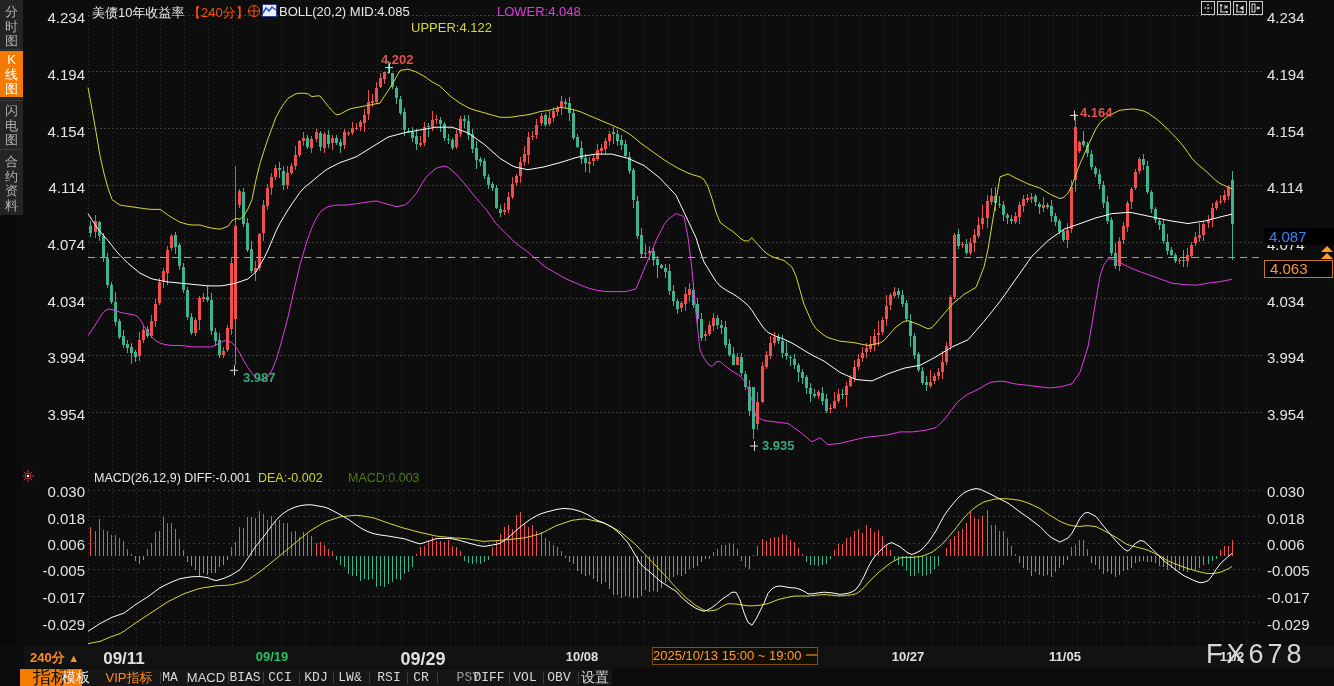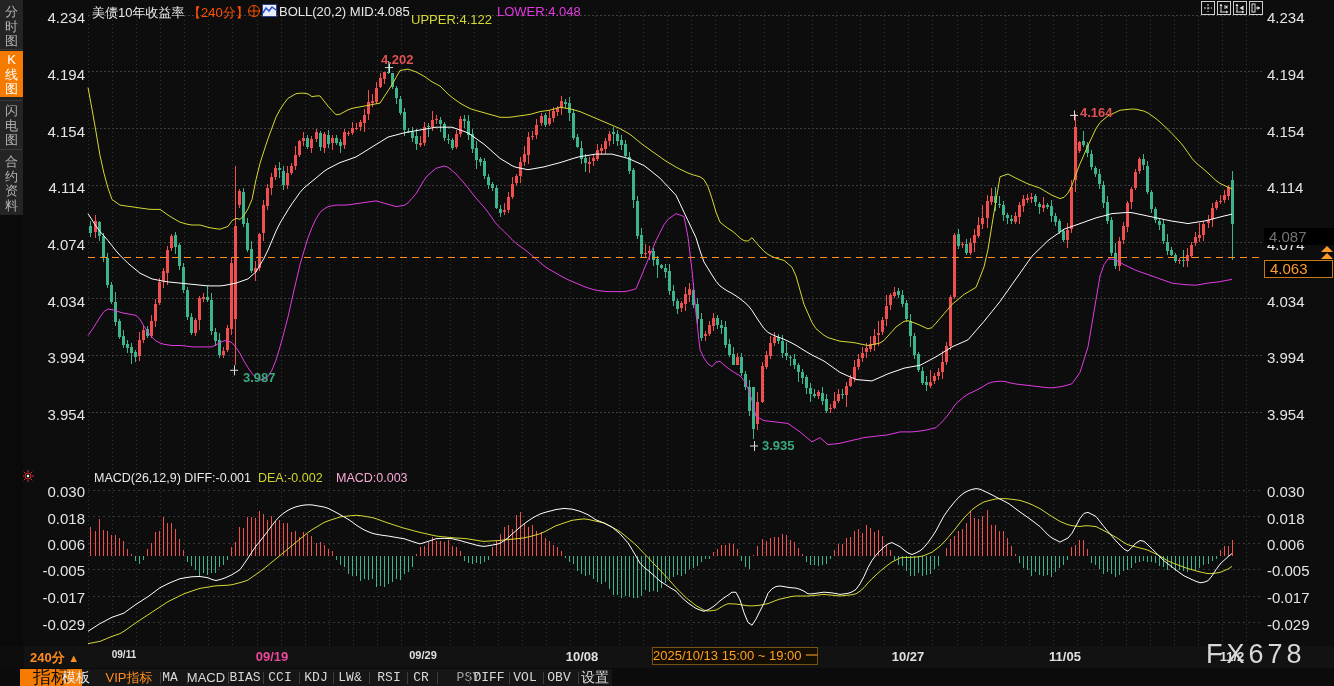--- a/index.html
+++ b/index.html
@@ -980,21 +980,21 @@
 <svg class="abs" style="left:247px;top:4px" width="14" height="14">
     <circle cx="7" cy="7" r="5.5" fill="none" stroke="#ff5000"></circle>
     <line x1="2" y1="7" x2="12" y2="7" stroke="#ff5000"></line>
     <line x1="7" y1="2" x2="7" y2="12" stroke="#ff5000"></line>
   </svg>
 <svg class="abs" style="left:262px;top:4px" width="15" height="13">
     <rect x="0.5" y="0.5" width="14" height="12" fill="#e8eefc" stroke="#33418a"></rect>
     <polyline points="1,9 4,4 7,7 10,3 14,6" fill="none" stroke="#2b50c8" stroke-width="1.5"></polyline>
   </svg>
 <div class="abs" style="left:279px;top:4px;font-size:13px;color:#e8e8e8;white-space:nowrap">BOLL(20,2) MID:4.085</div>
-<div class="abs" style="left:411px;top:12px;font-size:13px;color:#d6d832;white-space:nowrap">UPPER:4.122</div>
+<div class="abs" style="left:411px;top:20px;font-size:13px;color:#d6d832;white-space:nowrap">UPPER:4.122</div>
 <div class="abs" style="left:497px;top:4px;font-size:13px;color:#e23ae2;white-space:nowrap">LOWER:4.048</div>
 <svg class="abs" style="left:1201px;top:1px" width="14" height="14">
     <rect x="0.5" y="0.5" width="13" height="13" fill="#0d0d0d" stroke="#cfcfcf"></rect>
     <line x1="7" y1="3" x2="7" y2="11" stroke="#ddd" stroke-dasharray="2 1.4"></line>
     <line x1="3" y1="7" x2="11" y2="7" stroke="#ddd" stroke-dasharray="2 1.4"></line>
   </svg>
 <svg class="abs" style="left:1217px;top:1px" width="14" height="14">
     <rect x="0.5" y="0.5" width="13" height="13" fill="#0d0d0d" stroke="#cfcfcf"></rect>
     <line x1="4" y1="3" x2="4" y2="11" stroke="#ddd"></line>
     <line x1="3" y1="11" x2="11" y2="11" stroke="#ddd"></line>
@@ -1040,32 +1040,32 @@
 <div class="abs" style="left:0;top:536px;width:85px;text-align:right;font-size:15px;color:#e4e4e4">0.006</div>
 <div class="abs" style="left:1267px;top:536px;font-size:15px;color:#e4e4e4">0.006</div>
 <div class="abs" style="left:0;top:562px;width:85px;text-align:right;font-size:15px;color:#e4e4e4">-0.005</div>
 <div class="abs" style="left:1267px;top:562px;font-size:15px;color:#e4e4e4">-0.005</div>
 <div class="abs" style="left:0;top:589px;width:85px;text-align:right;font-size:15px;color:#e4e4e4">-0.017</div>
 <div class="abs" style="left:1267px;top:589px;font-size:15px;color:#e4e4e4">-0.017</div>
 <div class="abs" style="left:0;top:616px;width:85px;text-align:right;font-size:15px;color:#e4e4e4">-0.029</div>
 <div class="abs" style="left:1267px;top:616px;font-size:15px;color:#e4e4e4">-0.029</div>
 <div class="abs" style="left:94px;top:471px;font-size:12.5px;color:#e8e8e8;white-space:nowrap">MACD(26,12,9) DIFF:-0.001</div>
 <div class="abs" style="left:258px;top:471px;font-size:12.5px;color:#cfd32e;white-space:nowrap">DEA:-0.002</div>
-<div class="abs" style="left:336px;top:471px;font-size:12.5px;color:#f9a8d4;white-space:nowrap">MACD:0.003</div>
-<div class="abs" style="left:1264px;top:228px;width:70px;height:17px;background:#000;color:#737373;font-size:15px;line-height:17px;padding-left:5px">4.087</div>
+<div class="abs" style="left:348px;top:471px;font-size:12.5px;color:#4d7c0f;white-space:nowrap">MACD:0.003</div>
+<div class="abs" style="left:1264px;top:228px;width:70px;height:17px;background:#000;color:#3b82f6;font-size:15px;line-height:17px;padding-left:5px">4.087</div>
 <svg class="abs" style="left:1320px;top:246px" width="14" height="15">
     <polygon points="7,0 13,6 1,6" fill="#ff9a28"></polygon>
     <polygon points="7,7 13,13 1,13" fill="#ff9a28"></polygon>
   </svg>
 <div class="abs" style="left:1264px;top:260px;width:69px;height:18px;background:#000;border:1px solid #c87818;color:#ff9a28;font-size:15px;line-height:16px;padding-left:5px">4.063</div>
 <div class="abs" style="left:24px;top:646px;width:1310px;height:22px;background:#121212"></div>
 <div class="abs" style="left:30px;top:649px;font-size:13px;font-weight:bold;color:#ff8c1e">240分 <span style="font-size:11px">▲</span></div>
-<div class="abs" style="left:94px;top:649px;width:60px;text-align:center;font-size:10px;font-weight:bold;color:#e0e0e0">09/11</div>
-<div class="abs" style="left:242px;top:649px;width:60px;text-align:center;font-size:13px;font-weight:bold;color:#ec4899">09/19</div>
-<div class="abs" style="left:393px;top:649px;width:60px;text-align:center;font-size:11px;font-weight:bold;color:#e0e0e0">09/29</div>
+<div class="abs" style="left:94px;top:649px;width:60px;text-align:center;font-size:17px;font-weight:bold;color:#e0e0e0">09/11</div>
+<div class="abs" style="left:242px;top:649px;width:60px;text-align:center;font-size:13px;font-weight:bold;color:#22c55e">09/19</div>
+<div class="abs" style="left:393px;top:649px;width:60px;text-align:center;font-size:18px;font-weight:bold;color:#e0e0e0">09/29</div>
 <div class="abs" style="left:552px;top:649px;width:60px;text-align:center;font-size:13px;font-weight:bold;color:#e0e0e0">10/08</div>
 <div class="abs" style="left:878px;top:649px;width:60px;text-align:center;font-size:13px;font-weight:bold;color:#e0e0e0">10/27</div>
 <div class="abs" style="left:1035px;top:649px;width:60px;text-align:center;font-size:13px;font-weight:bold;color:#e0e0e0">11/05</div>
 <div class="abs" style="left:1202px;top:649px;width:60px;text-align:center;font-size:13px;font-weight:bold;color:#e0e0e0">11/2</div>
 <div class="abs" style="left:652px;top:647px;width:166px;height:18px;background:#140d02;border:1px solid #7a5214;color:#ffa028;font-size:13px;text-align:center;line-height:16px;white-space:nowrap">2025/10/13 15:00 ~ 19:00 一</div>
 <div class="abs" style="left:0px;top:668px;width:1334px;height:18px;background:#0b0b0b"></div>
 <div class="abs" style="left:20px;top:669px;width:592px;height:17px;background:#161616"></div>
 <div class="abs" style="left:20px;top:669px;width:62px;height:17px;background:#f57c00;color:#111;font-size:18px;text-align:center;line-height:17px">指标</div>
 <div class="abs" style="left:62px;top:669px;width:36px;height:17px;color:#f0f0f0;font-size:14px;line-height:17px">模板</div>
 <div class="abs" style="left:101px;top:669px;width:56px;height:17px;color:#ff8c1e;font-size:13px;text-align:center;line-height:17px">VIP指标</div>

